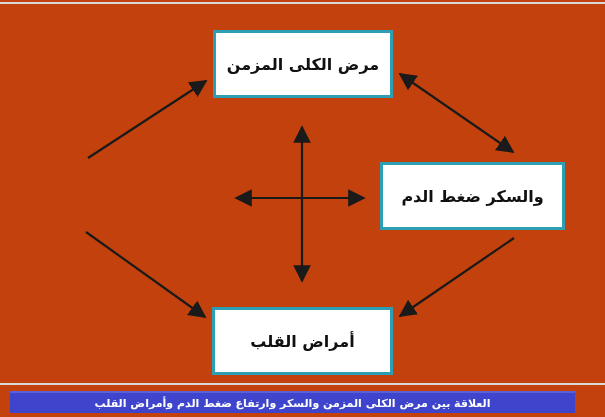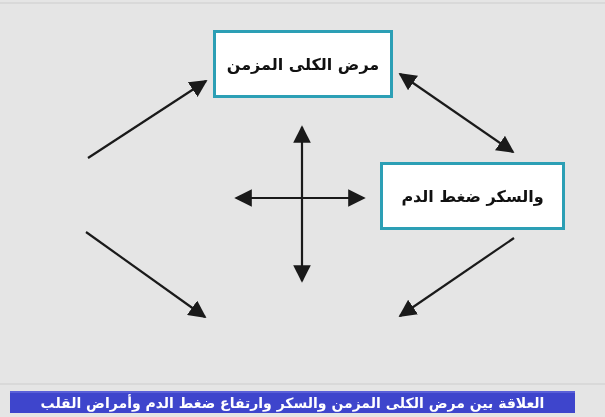--- a/index.html
+++ b/index.html
@@ -1,19 +1,19 @@
 <!DOCTYPE html>
 <html lang="ar"><head>
 <meta charset="utf-8">
 <style>
   html,body{margin:0;padding:0;background:#ffffff;}
   .canvas{
     position:relative;
     width:605px;height:417px;
-    background:#e5e5e5;
+    background:#c2410c;
     font-family:"DejaVu Sans", sans-serif;
     overflow:hidden;
   }
   .rule{
     position:absolute;left:0;width:605px;height:2px;
     background:#d9d9d9;
   }
   .top-rule{top:2px;}
   .caption-rule{top:383px;}
   .arrows{position:absolute;left:0;top:0;width:605px;height:417px;}
@@ -41,21 +41,21 @@
     position:absolute;
     left:10px;top:391px;width:565px;height:22px;
     background:#3e45cc;
     border-top:2px solid #5a60d8;
     display:flex;align-items:center;justify-content:center;
     box-sizing:border-box;
   }
   .caption span{
     color:#ffffff;
     font-weight:bold;
-    font-size:14px;
+    font-size:11px;
     direction:rtl;
     unicode-bidi:embed;
     white-space:nowrap;
   }
 </style>
 </head>
 <body>
 
 <div class="canvas">
 
@@ -82,20 +82,23 @@
 
   <div class="node node-top">
     <span>مرض الكلى المزمن</span>
   </div>
 
 
   <div class="node node-right">
     <span>والسكر ضغط الدم</span>
   </div>
 
+  <div class="node node-bottom">
+    <span>أمراض القلب</span>
+  </div>
 
   <div class="rule caption-rule"></div>
 
   <div class="caption">
     <span>العلاقة بين مرض الكلى المزمن والسكر وارتفاع ضغط الدم وأمراض القلب</span>
   </div>
 
 </div>
 
 </body></html>

